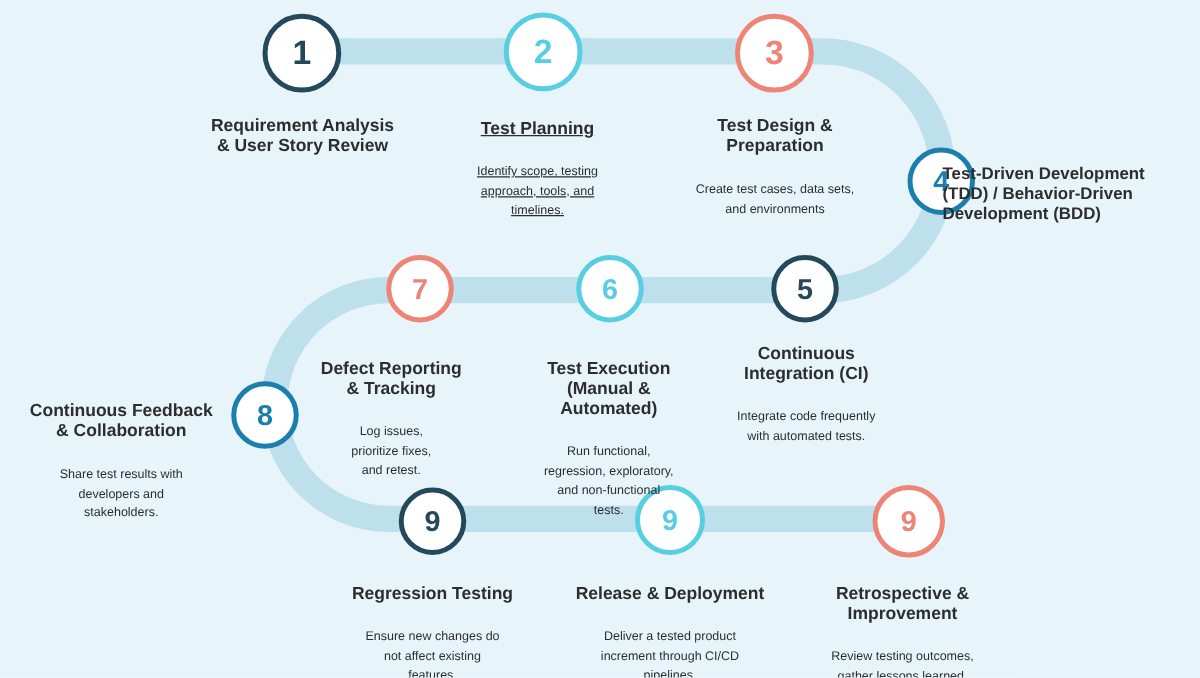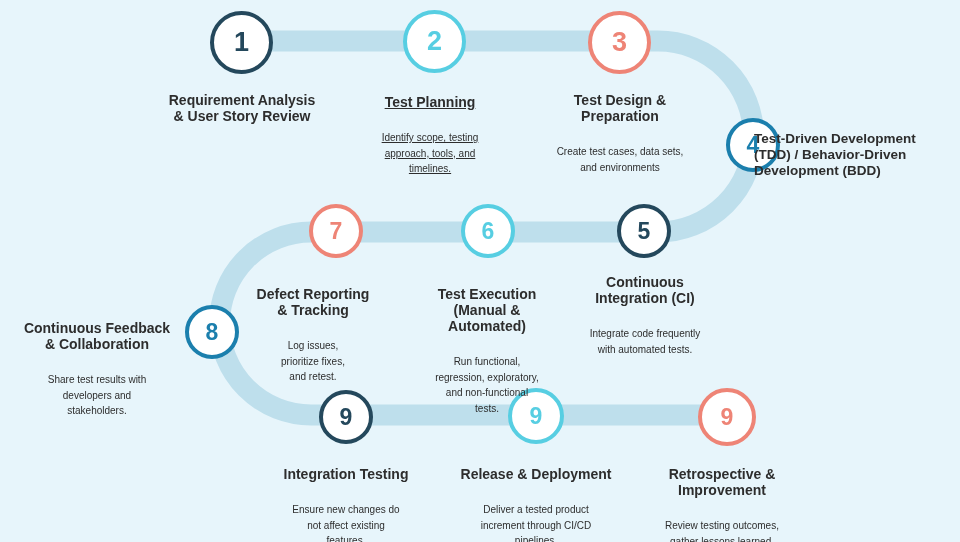--- a/index.html
+++ b/index.html
@@ -143,21 +143,21 @@
 and retest.</div>
   </div>
   <div class="label label-8">
     <div class="label-title">Continuous Feedback
 &amp; Collaboration</div>
     <div class="label-desc">Share test results with
 developers and
 stakeholders.</div>
   </div>
   <div class="label label-9">
-    <div class="label-title">Integration Testing</div>
+    <div class="label-title">Regression Testing</div>
     <div class="label-desc">Ensure new changes do
 not affect existing
 features.</div>
   </div>
   <div class="label label-10">
     <div class="label-title">Release &amp; Deployment</div>
     <div class="label-desc">Deliver a tested product
 increment through CI/CD
 pipelines.</div>
   </div>

